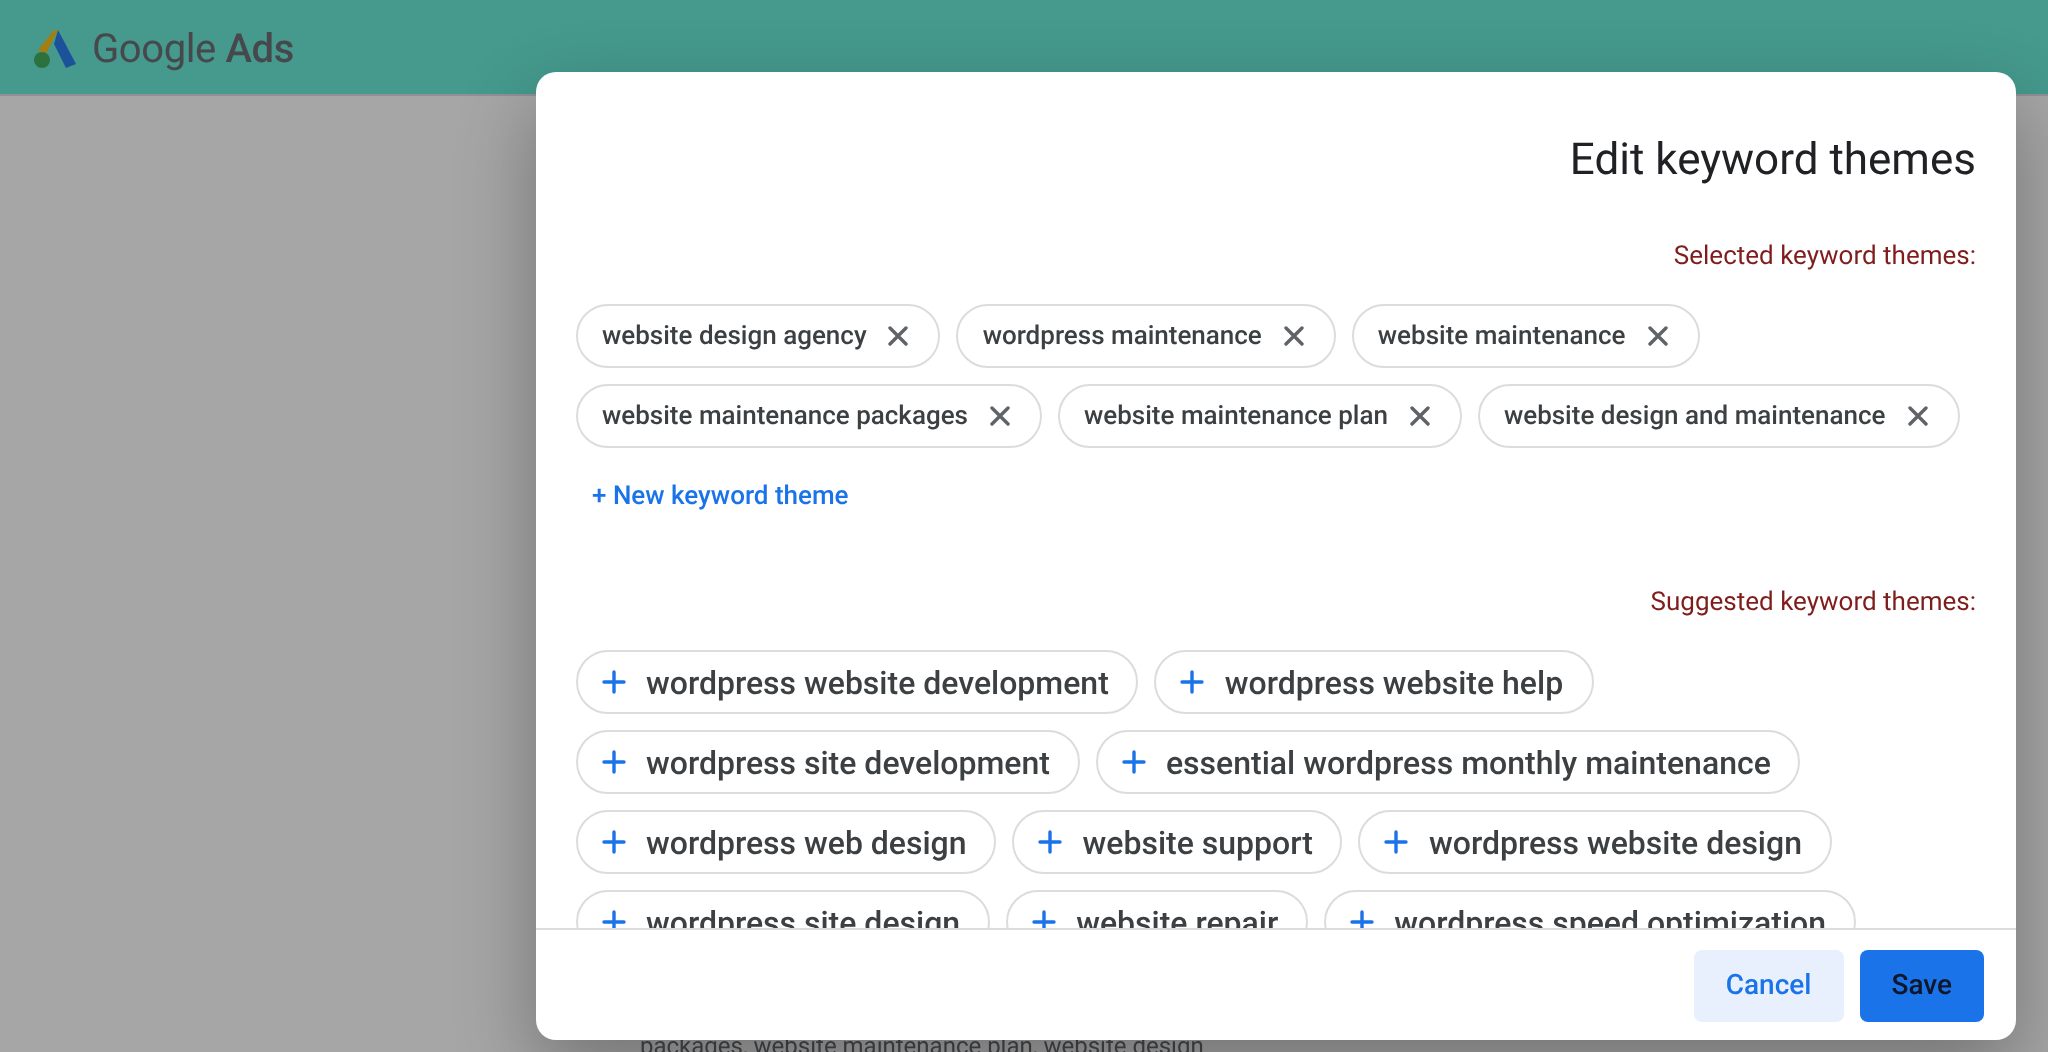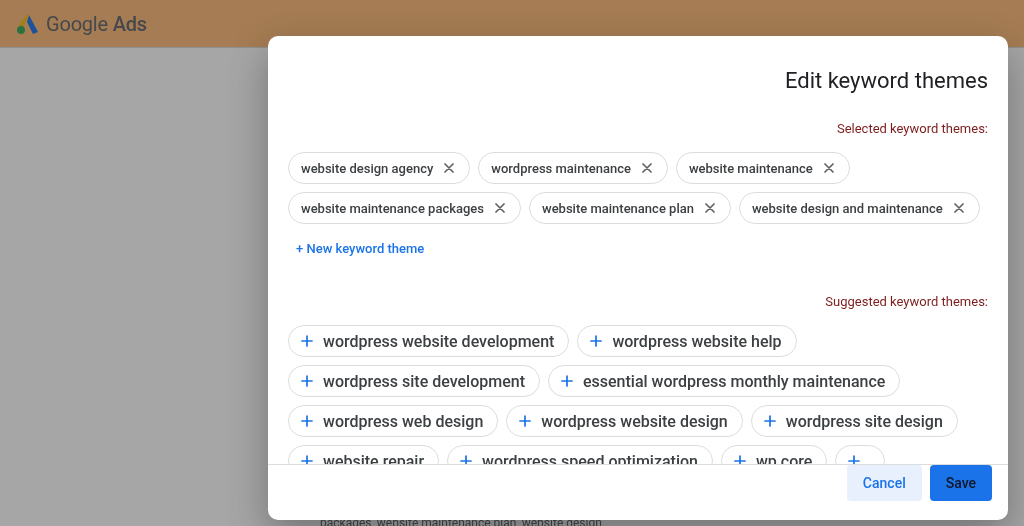--- a/index.html
+++ b/index.html
@@ -14,21 +14,21 @@
     position: relative;
   }
 
   
   .bg-header {
     position: absolute; top: 0; left: 0; right: 0;
     height: 48px;
     display: flex; align-items: center;
     padding: 0 16px;
     border-bottom: 1px solid #dadce0;
-    background: #fdba74;
+    background: #5eead4;
   }
   .bg-logo { display: flex; align-items: center; gap: 6px; }
   .bg-logo-text {
     font-size: 20px; font-weight: 400; color: #5f6368; letter-spacing: -0.2px;
   }
   .bg-logo-text b { color: #5f6368; font-weight: 500; }
   .bg-slogan {
     margin-left: 20px; padding-left: 20px;
     border-left: 1px solid #dadce0;
     font-size: 15px; color: #3c4043; line-height: 32px;
@@ -128,21 +128,21 @@
     width: 16px; height: 16px;
     display: inline-flex; align-items: center; justify-content: center;
   }
   .chip-suggest .plus svg { width: 12px; height: 12px; }
 
   
   .dialog-footer {
     flex: 0 0 56px;
     height: 56px;
     border-top: 1px solid #dadce0;
-    display: flex; justify-content: flex-end;
+    display: flex; align-items: center; justify-content: flex-end;
     gap: 8px; padding: 0 16px;
   }
   .btn {
     height: 36px; padding: 0 16px;
     border: none; border-radius: 4px;
     font-size: 14px; font-weight: 500;
     cursor: pointer;
     font-family: inherit;
   }
   .btn-cancel { background: #e8f0fe; color: #1a73e8; }
@@ -265,20 +265,28 @@
             </svg>
           </span>
           <span>wordpress web design</span>
         </span>
         <span class="chip-suggest">
           <span class="plus">
             <svg viewBox="0 0 12 12">
               <path d="M6 1 V11 M1 6 H11" stroke="currentColor" stroke-width="1.7" stroke-linecap="round"></path>
             </svg>
           </span>
+          <span>website support</span>
+        </span>
+        <span class="chip-suggest">
+          <span class="plus">
+            <svg viewBox="0 0 12 12">
+              <path d="M6 1 V11 M1 6 H11" stroke="currentColor" stroke-width="1.7" stroke-linecap="round"></path>
+            </svg>
+          </span>
           <span>wordpress website design</span>
         </span>
         <span class="chip-suggest">
           <span class="plus">
             <svg viewBox="0 0 12 12">
               <path d="M6 1 V11 M1 6 H11" stroke="currentColor" stroke-width="1.7" stroke-linecap="round"></path>
             </svg>
           </span>
           <span>wordpress site design</span>
         </span>

